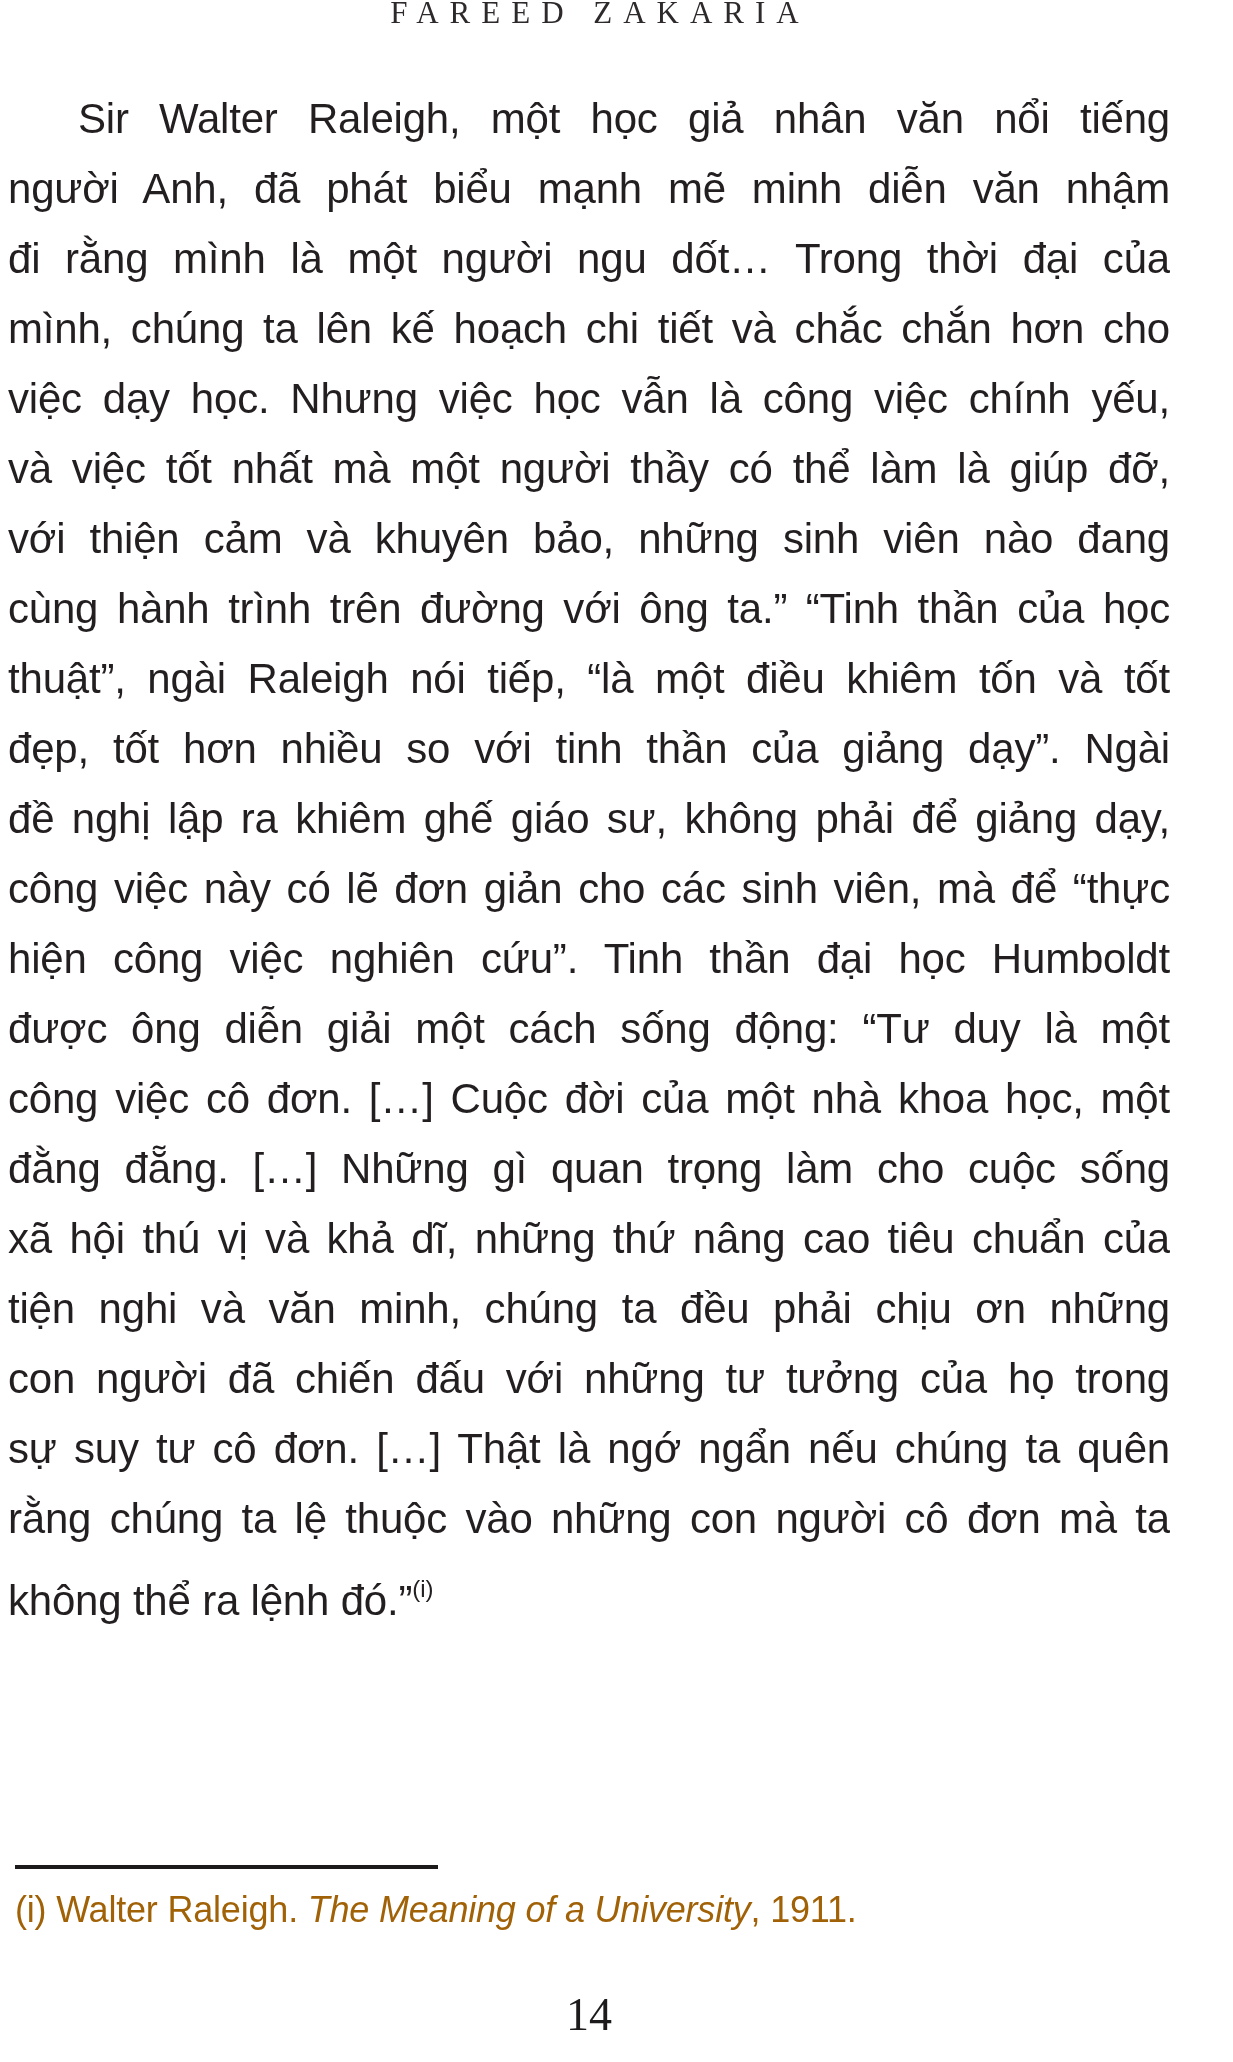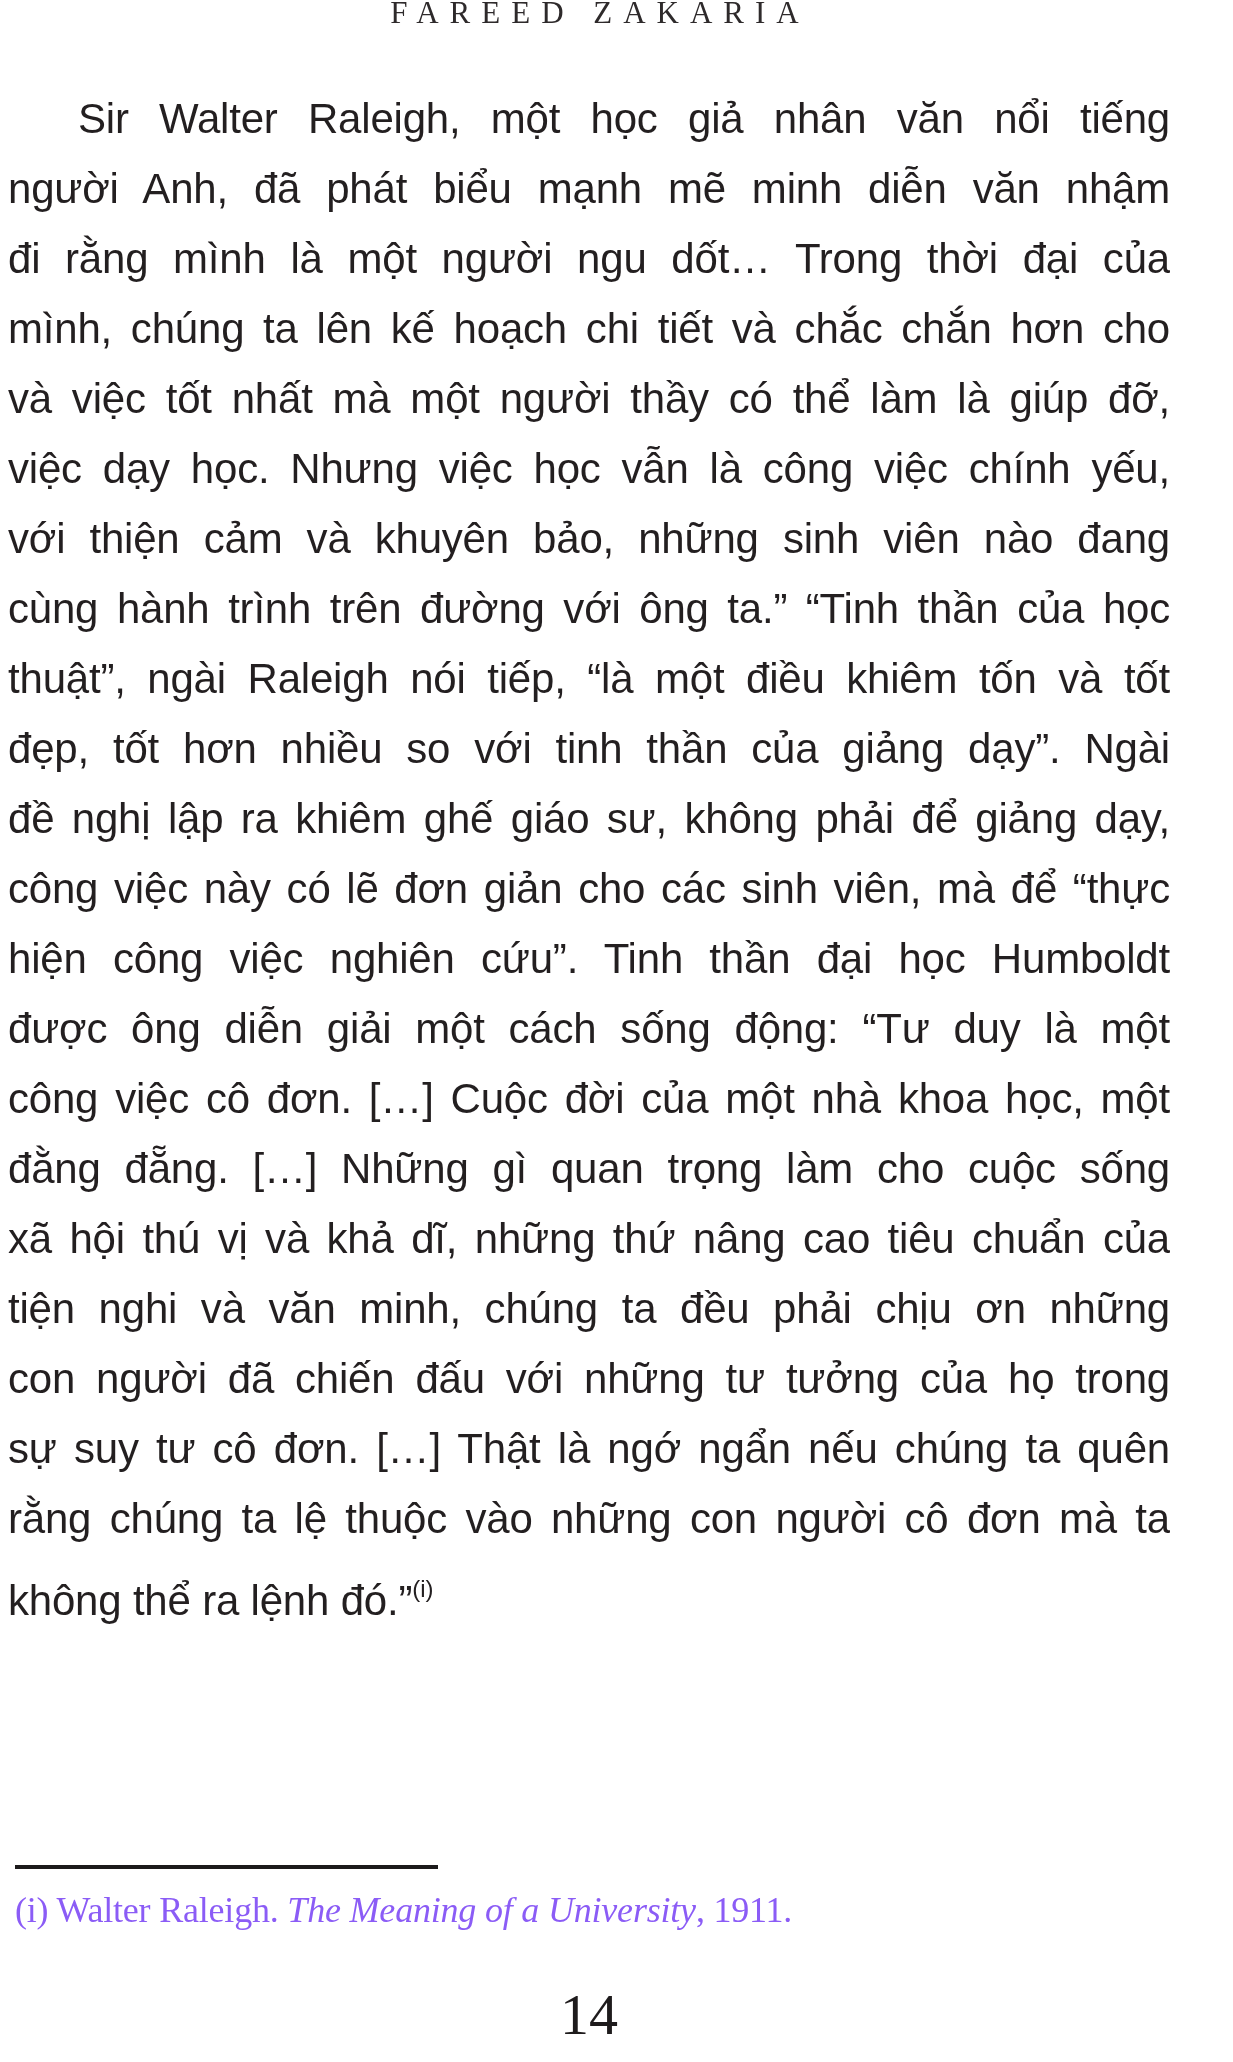--- a/index.html
+++ b/index.html
@@ -66,53 +66,52 @@
     height: 4px;
     background: #1c1a1b;
   }
   .footnote {
     position: absolute;
     top: 1886px;
     left: 15px;
     width: 1160px;
     font-size: 36px;
     line-height: 48px;
-    color: #8b5cf6;
+    color: #a16207;
     letter-spacing: -0.2px;
-    font-family: Liberation Serif, serif;
   }
   .footnote .italic {
     font-style: italic;
   }
   .page-number {
     position: absolute;
     top: 1985px;
     left: 8px;
     width: 1162px;
     text-align: center;
     font-family: "Liberation Serif", serif;
-    font-size: 58px;
+    font-size: 46px;
     line-height: 60px;
     color: #1e1b1c;
   }
 </style>
 </head>
 <body>
 
 <div class="page">
 
   <div class="running-header">FAREED ZAKARIA</div>
 
   <div class="body-block">
     <div class="line indent">Sir Walter Raleigh, một học giả nhân văn nổi tiếng</div>
     <div class="line">người Anh, đã phát biểu mạnh mẽ minh diễn văn nhậm</div>
     <div class="line">đi rằng mình là một người ngu dốt… Trong thời đại của</div>
     <div class="line">mình, chúng ta lên kế hoạch chi tiết và chắc chắn hơn cho</div>
+    <div class="line">việc dạy học. Nhưng việc học vẫn là công việc chính yếu,</div>
     <div class="line">và việc tốt nhất mà một người thầy có thể làm là giúp đỡ,</div>
-    <div class="line">việc dạy học. Nhưng việc học vẫn là công việc chính yếu,</div>
     <div class="line">với thiện cảm và khuyên bảo, những sinh viên nào đang</div>
     <div class="line">cùng hành trình trên đường với ông ta.” “Tinh thần của học</div>
     <div class="line">thuật”, ngài Raleigh nói tiếp, “là một điều khiêm tốn và tốt</div>
     <div class="line">đẹp, tốt hơn nhiều so với tinh thần của giảng dạy”. Ngài</div>
     <div class="line">đề nghị lập ra khiêm ghế giáo sư, không phải để giảng dạy,</div>
     <div class="line">công việc này có lẽ đơn giản cho các sinh viên, mà để “thực</div>
     <div class="line">hiện công việc nghiên cứu”. Tinh thần đại học Humboldt</div>
     <div class="line">được ông diễn giải một cách sống động: “Tư duy là một</div>
     <div class="line">công việc cô đơn. […] Cuộc đời của một nhà khoa học, một</div>
     <div class="line">đằng đẵng. […] Những gì quan trọng làm cho cuộc sống</div>

